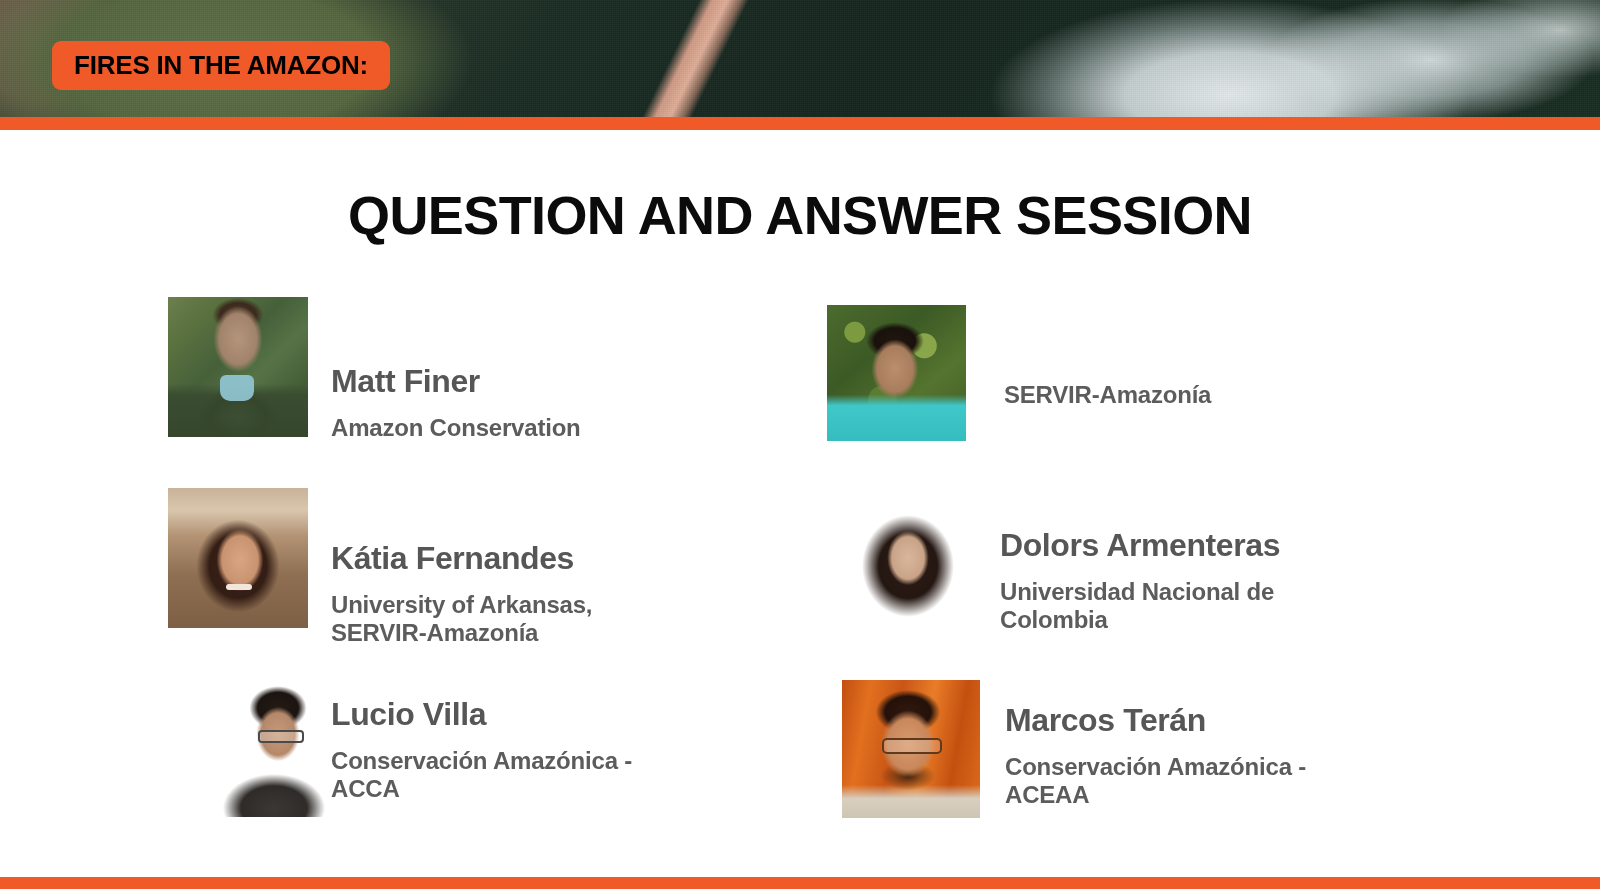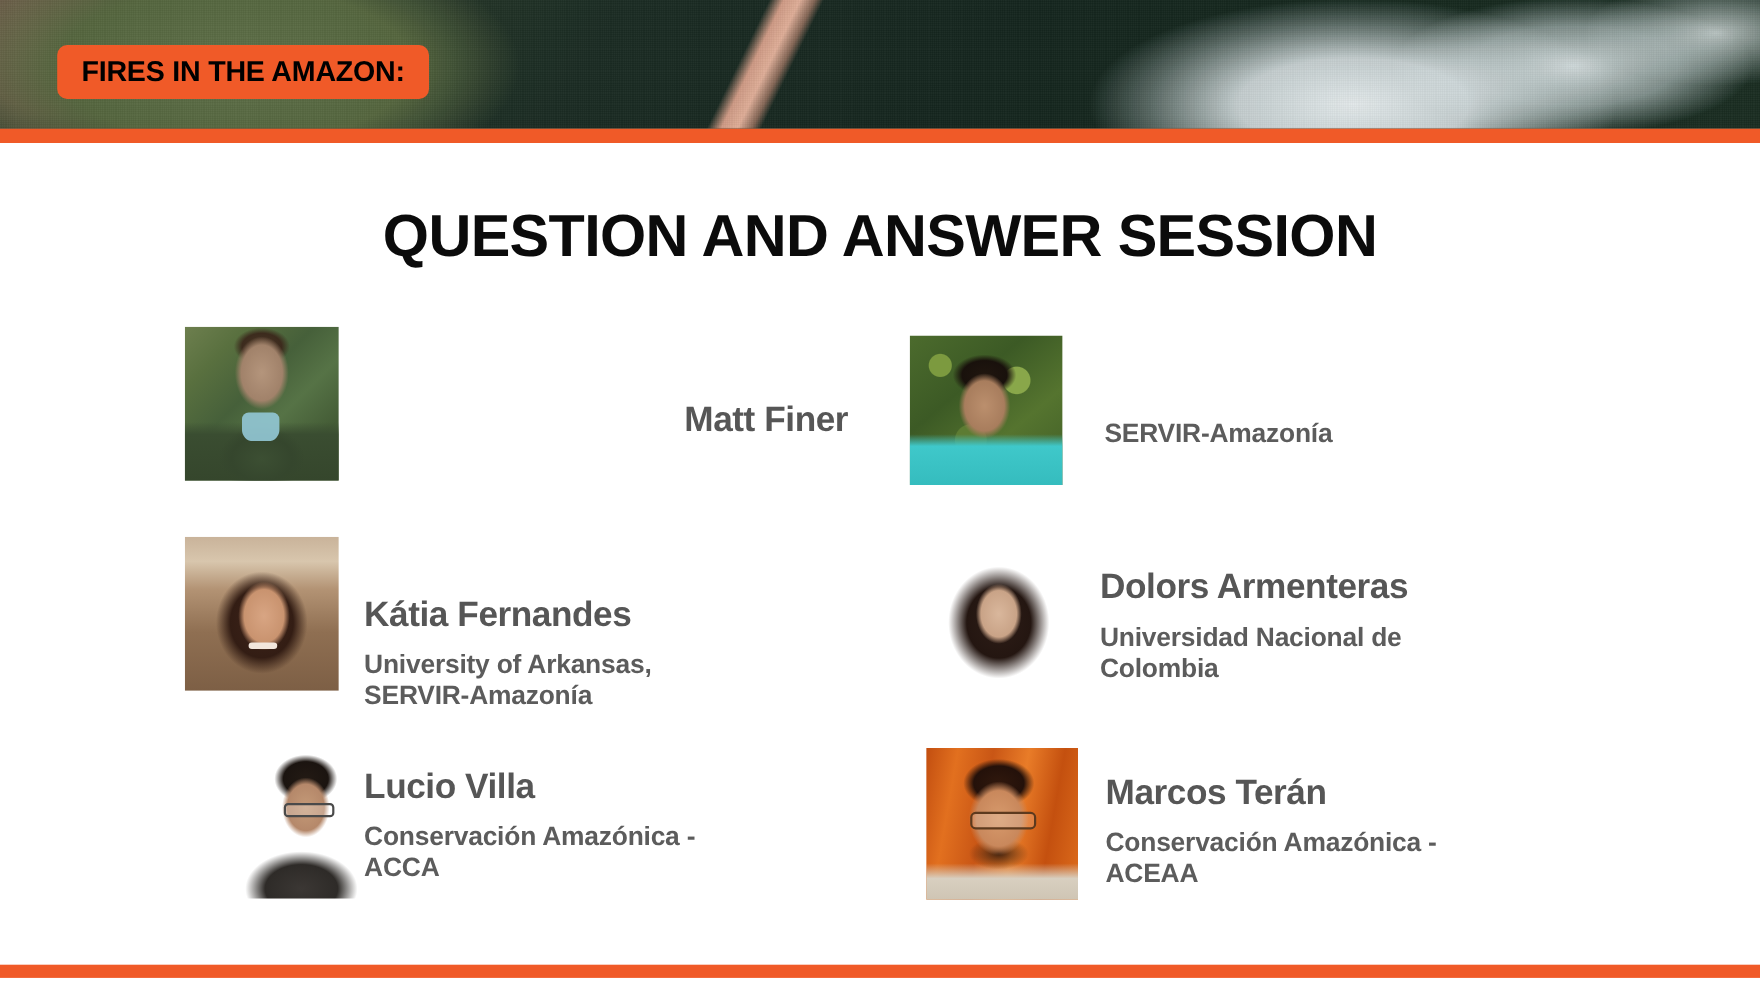--- a/index.html
+++ b/index.html
@@ -214,22 +214,23 @@
   <h1 class="page-title">QUESTION AND ANSWER SESSION</h1>
 
   <div class="grid">
 
     <div class="col col-left">
 
       <div class="speaker" style="left:0; top:17px;">
         <div class="portrait" style="width:140px; height:140px;">
           <div class="pic pic-matt"></div>
         </div>
-        <div class="sp-text" style="left:163px; top:66px; width:440px;text-align:right;">
+        <div class="sp-text" style="left:163px; top:66px; width:440px;">
           <div class="sp-name">Matt Finer</div>
+          <div class="sp-org">Amazon Conservation</div>
         </div>
       </div>
 
       <div class="speaker" style="left:0; top:208px;">
         <div class="portrait" style="width:140px; height:140px;">
           <div class="pic pic-katia"></div>
         </div>
         <div class="sp-text" style="left:163px; top:38px; width:440px;margin-top:14px;">
           <div class="sp-name">Kátia Fernandes</div>
           <div class="sp-org" style="max-width:330px;">University of Arkansas, SERVIR-Amazonía</div>
@@ -256,21 +257,21 @@
         </div>
         <div class="sp-text" style="left:177px; top:62px; width:460px;">
           <div class="sp-org">SERVIR-Amazonía</div>
         </div>
       </div>
 
       <div class="speaker" style="left:0; top:212px;">
         <div class="portrait" style="width:139px; height:137px; left:11px;">
           <div class="pic pic-dolors"></div>
         </div>
-        <div class="sp-text" style="left:173px; top:23px; width:460px;">
+        <div class="sp-text" style="left:173px; top:35px; width:460px;">
           <div class="sp-name">Dolors Armenteras</div>
           <div class="sp-org" style="max-width:345px;">Universidad Nacional de Colombia</div>
         </div>
       </div>
 
       <div class="speaker" style="left:0; top:400px;">
         <div class="portrait" style="width:138px; height:138px; left:15px;">
           <div class="pic pic-marcos"></div>
         </div>
         <div class="sp-text" style="left:178px; top:22px; width:470px;">

